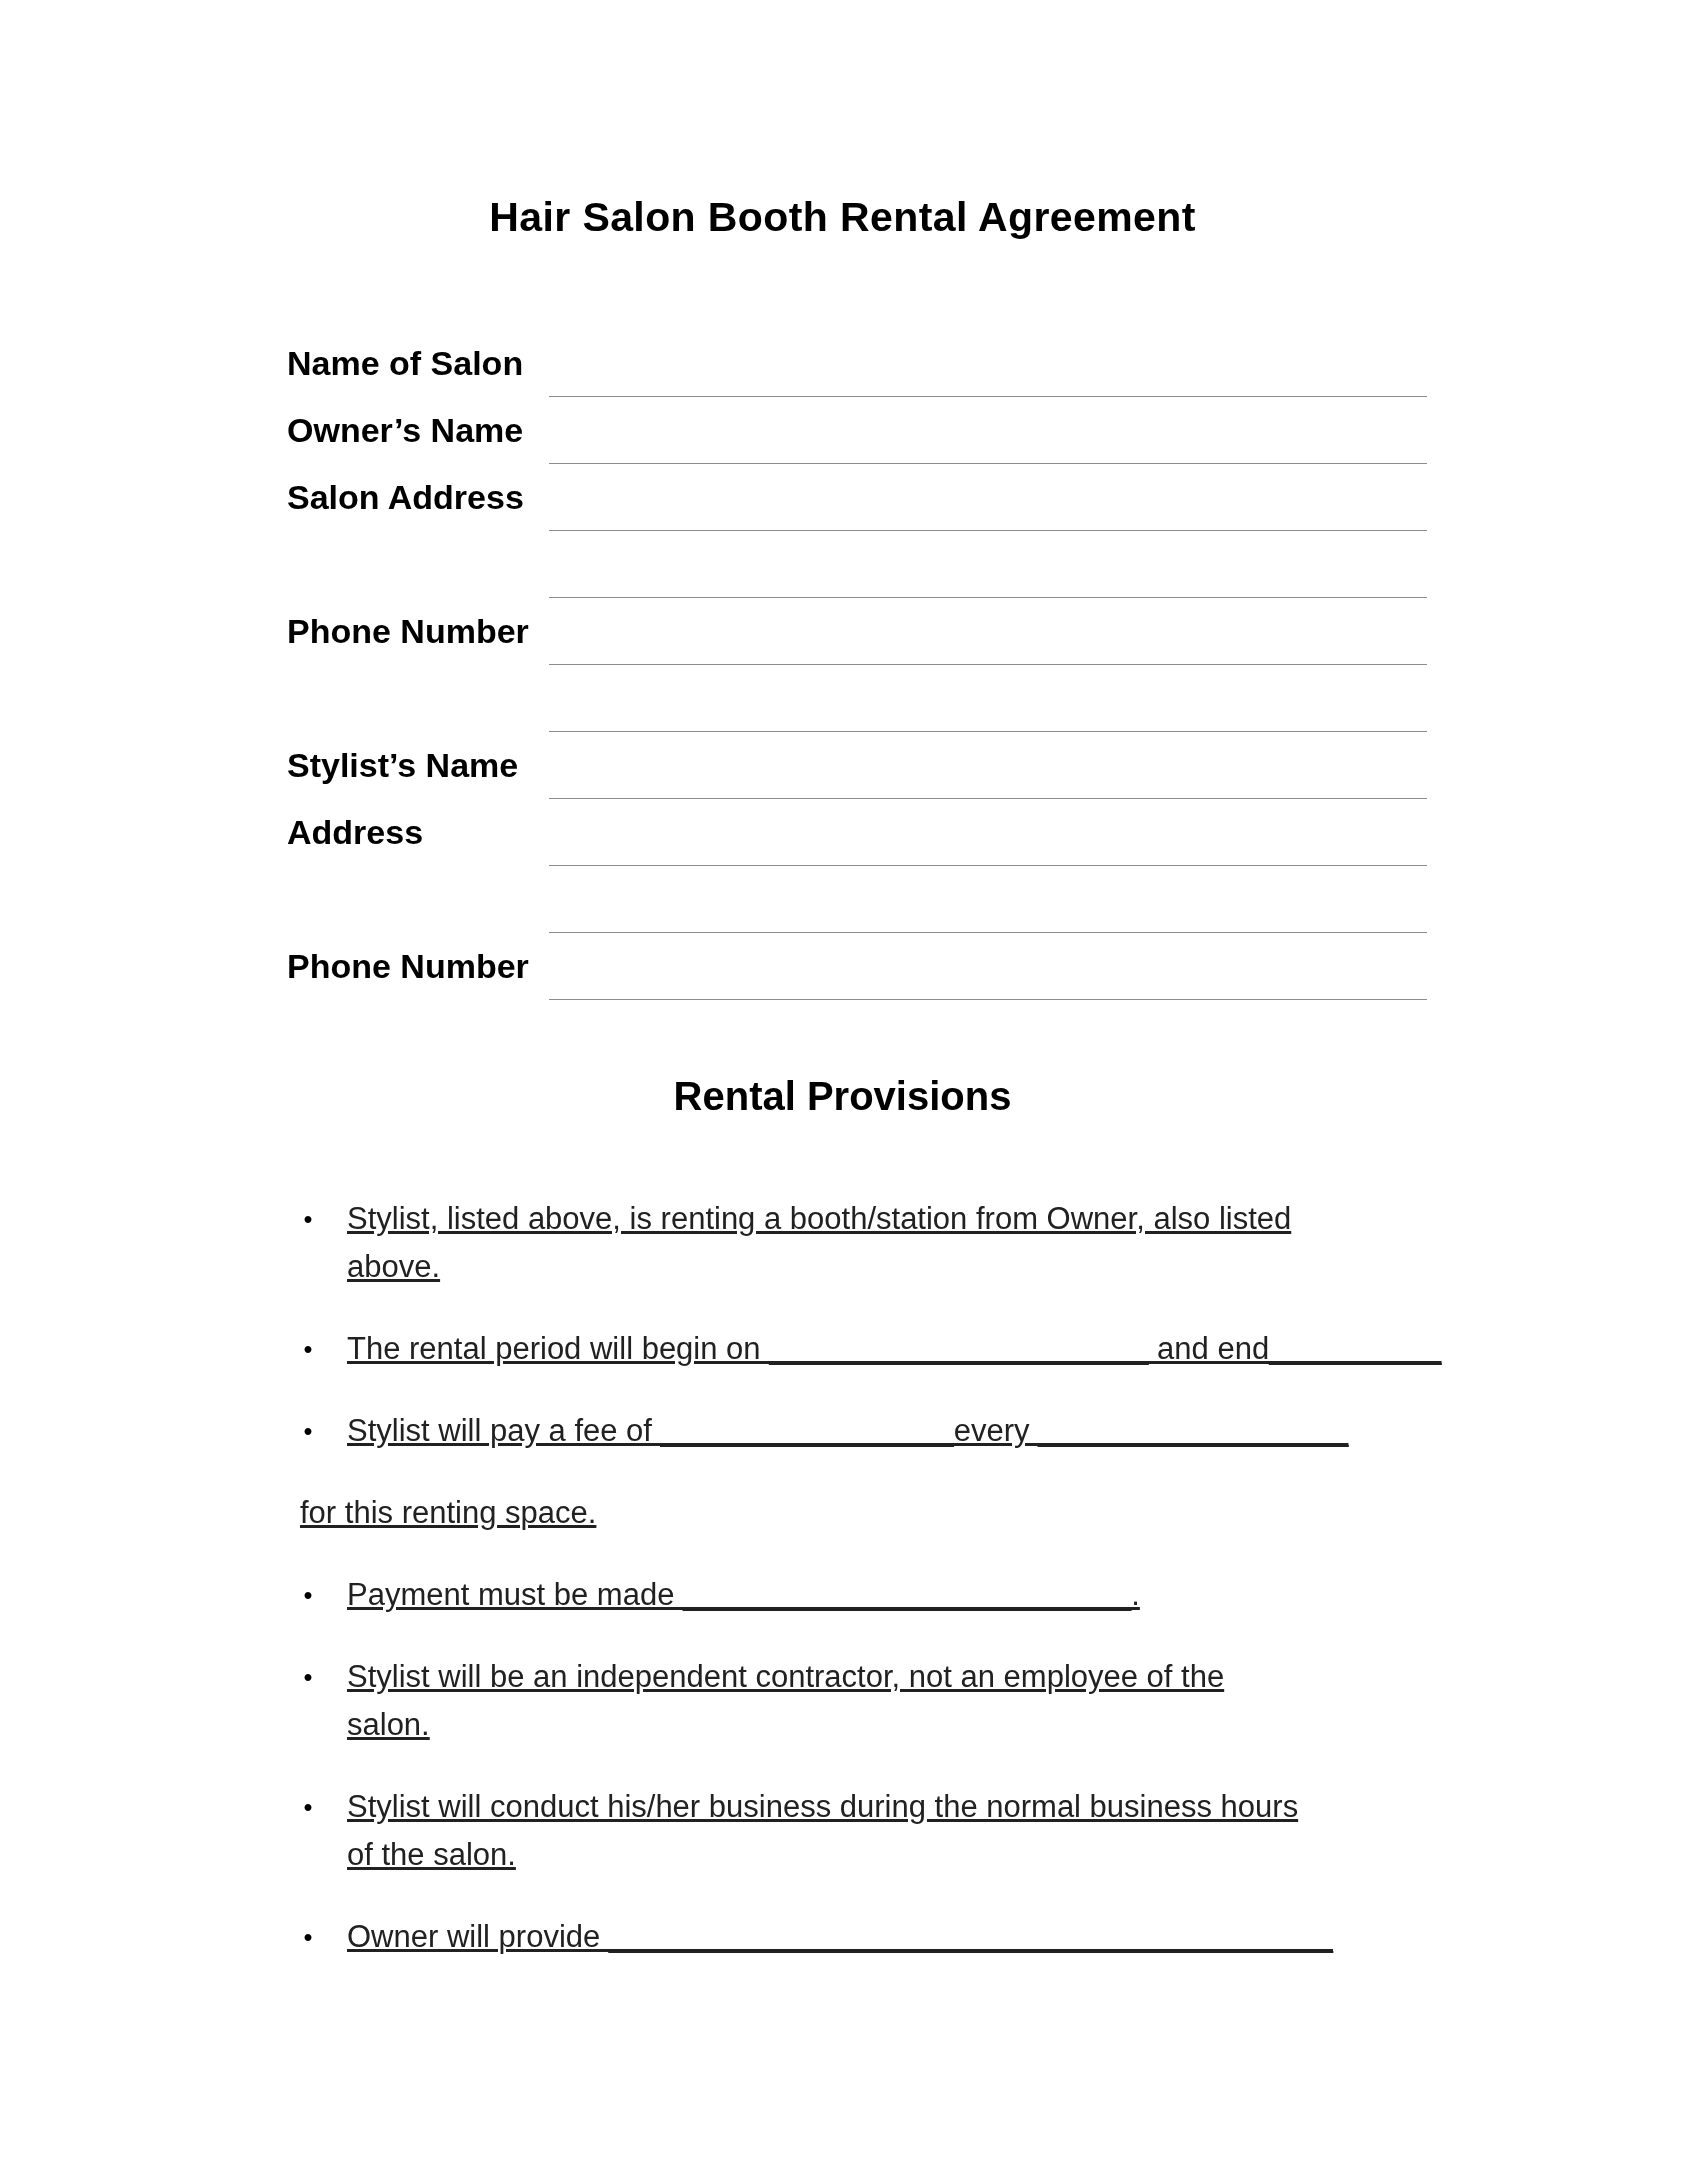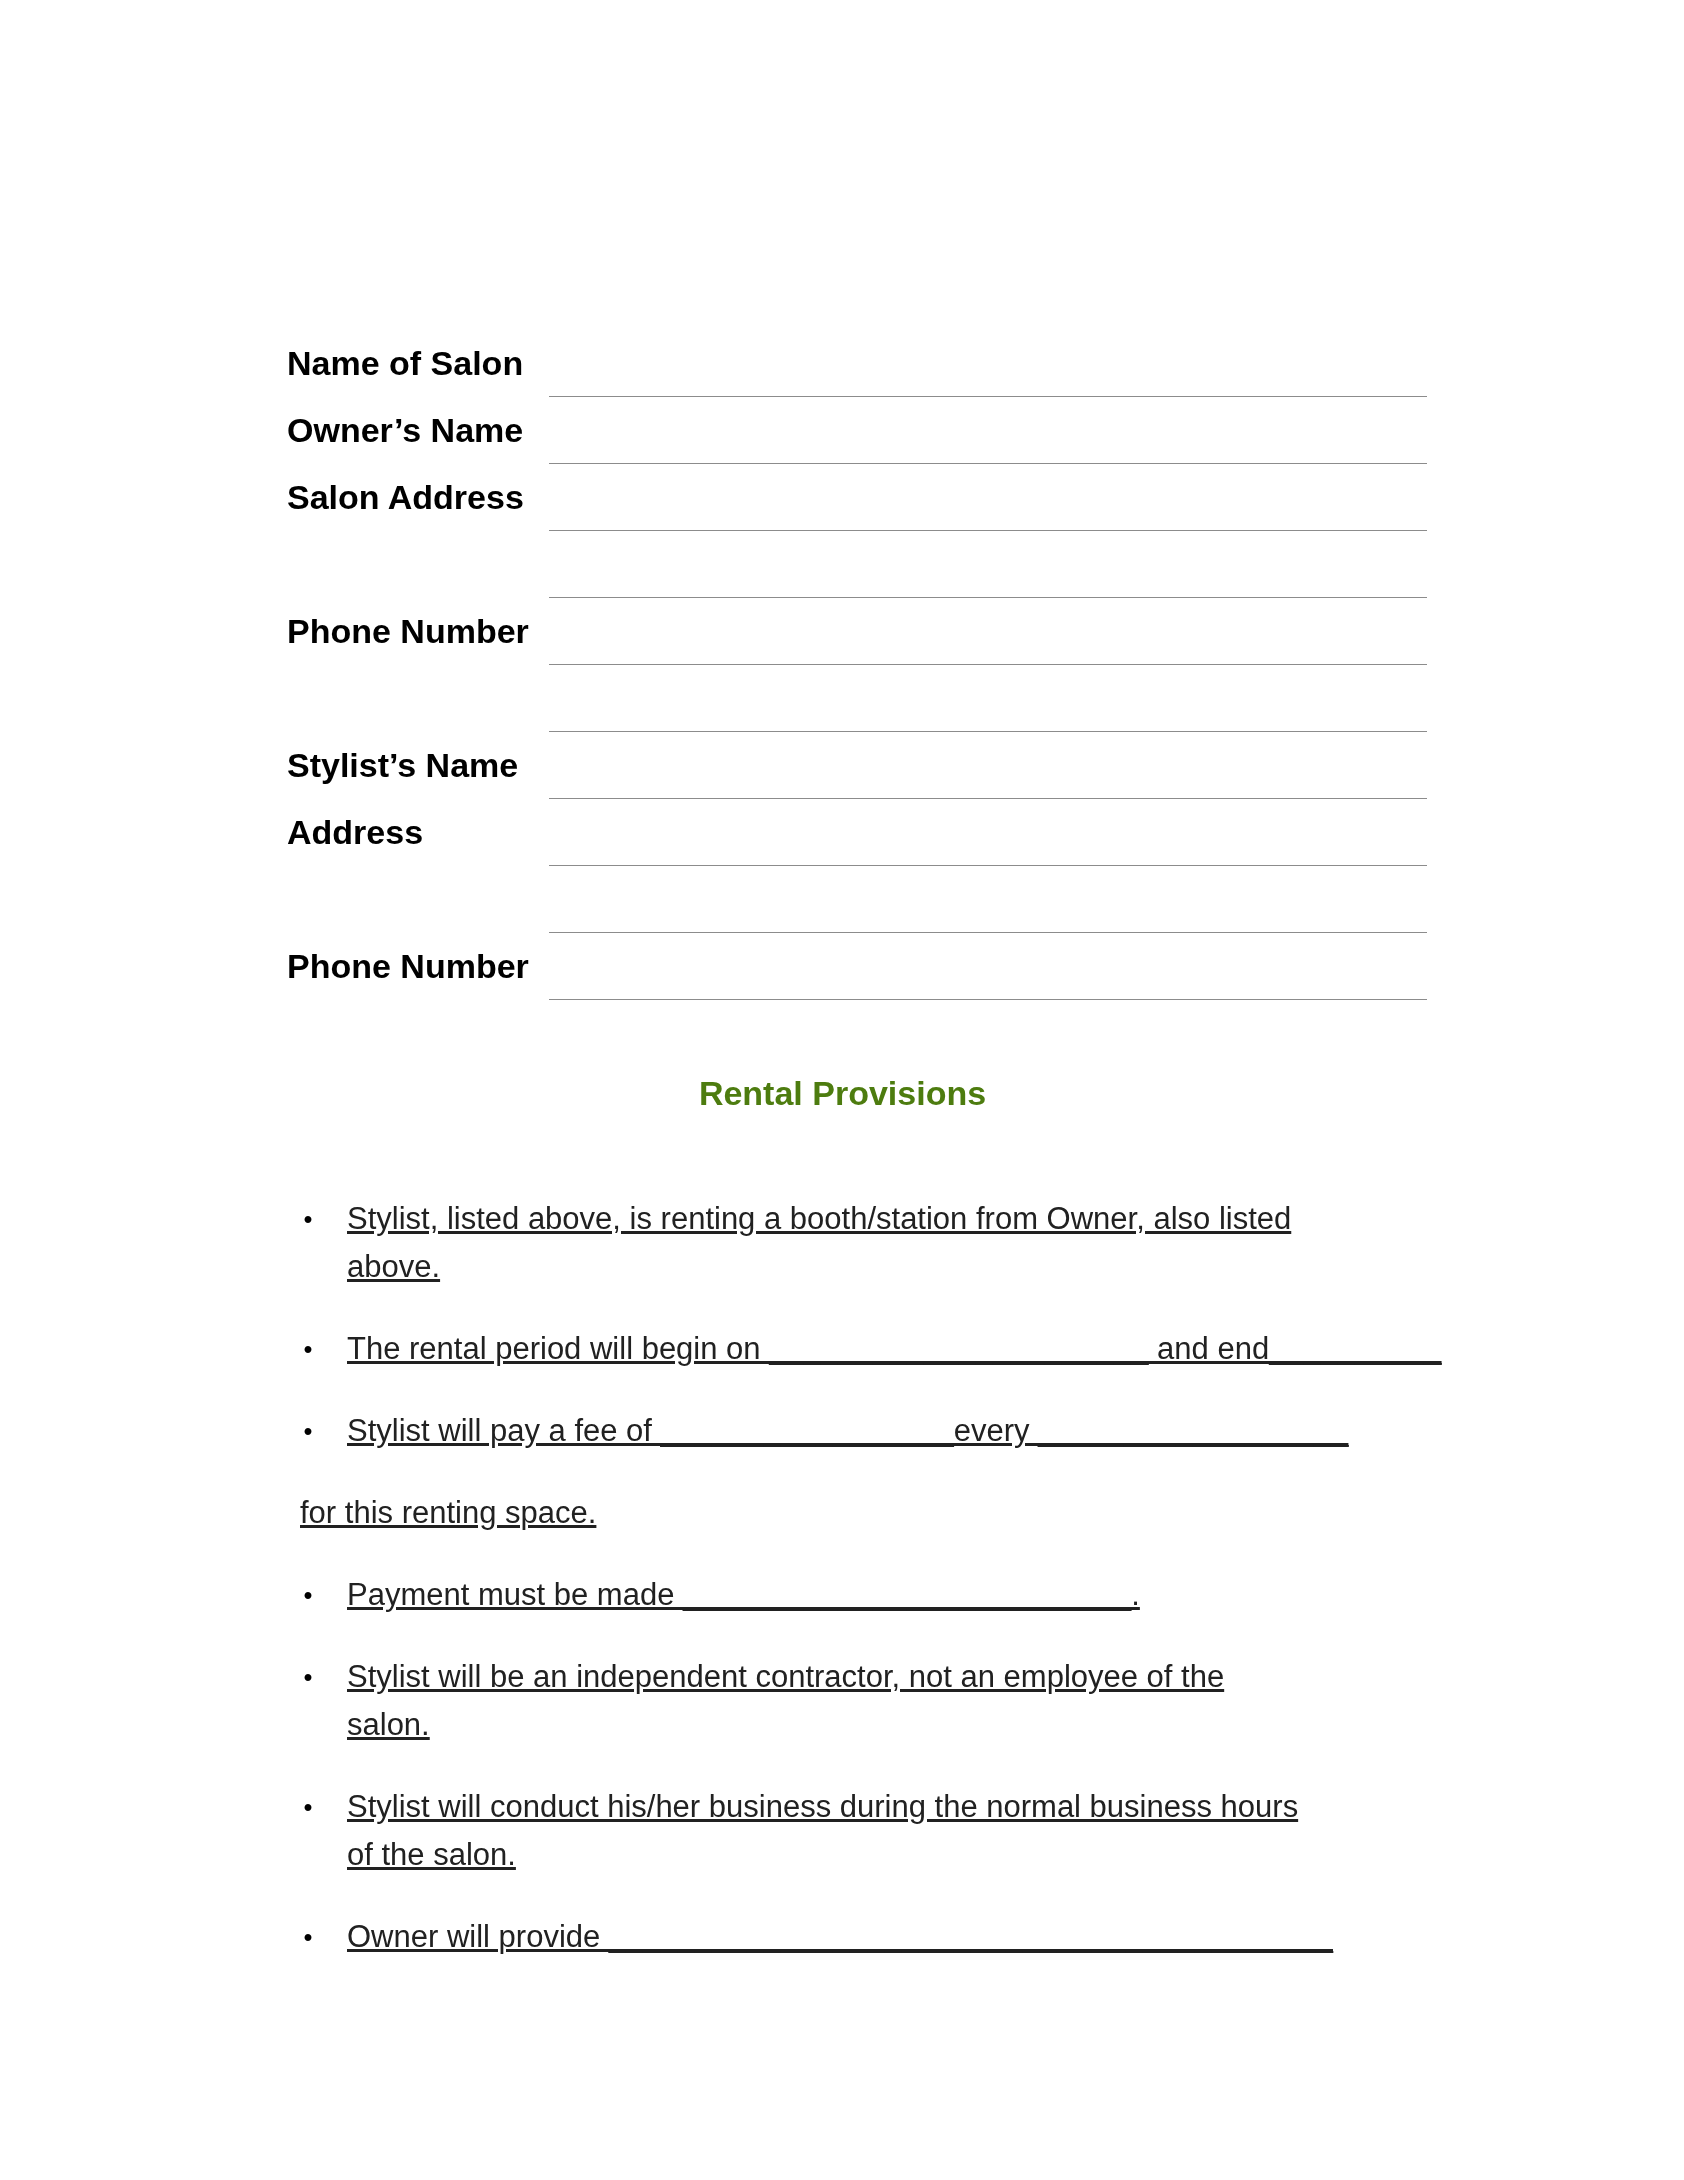--- a/index.html
+++ b/index.html
@@ -48,23 +48,23 @@
     flex: 1;
     align-self: stretch;
     border-bottom: 1.7px solid #8c8c8c;
   }
   .section-heading {
     position: absolute;
     top: 1074px;
     left: 0;
     width: 100%;
     text-align: center;
-    font-size: 34px;
+    font-size: 40px;
     font-weight: bold;
-    color: #4d7c0f;
+    color: #000000;
   }
   .provisions {
     position: absolute;
     top: 1195px;
     left: 300px;
     width: 1210px;
     font-size: 31px;
     line-height: 48px;
     color: #212121;
   }
@@ -78,20 +78,21 @@
     line-height: 48px;
     color: #000000;
   }
   .prov-line { display: block; text-decoration: underline; }
 </style>
 </head>
 <body>
 
 <div class="page">
 
+  <div class="doc-title">Hair Salon Booth Rental Agreement</div>
 
   <div class="form-area">
     <div class="form-row">
       <div class="form-label">Name of Salon</div>
       <div class="fill-line"></div>
     </div>
     <div class="form-row">
       <div class="form-label">Owner’s Name</div>
       <div class="fill-line"></div>
     </div>

